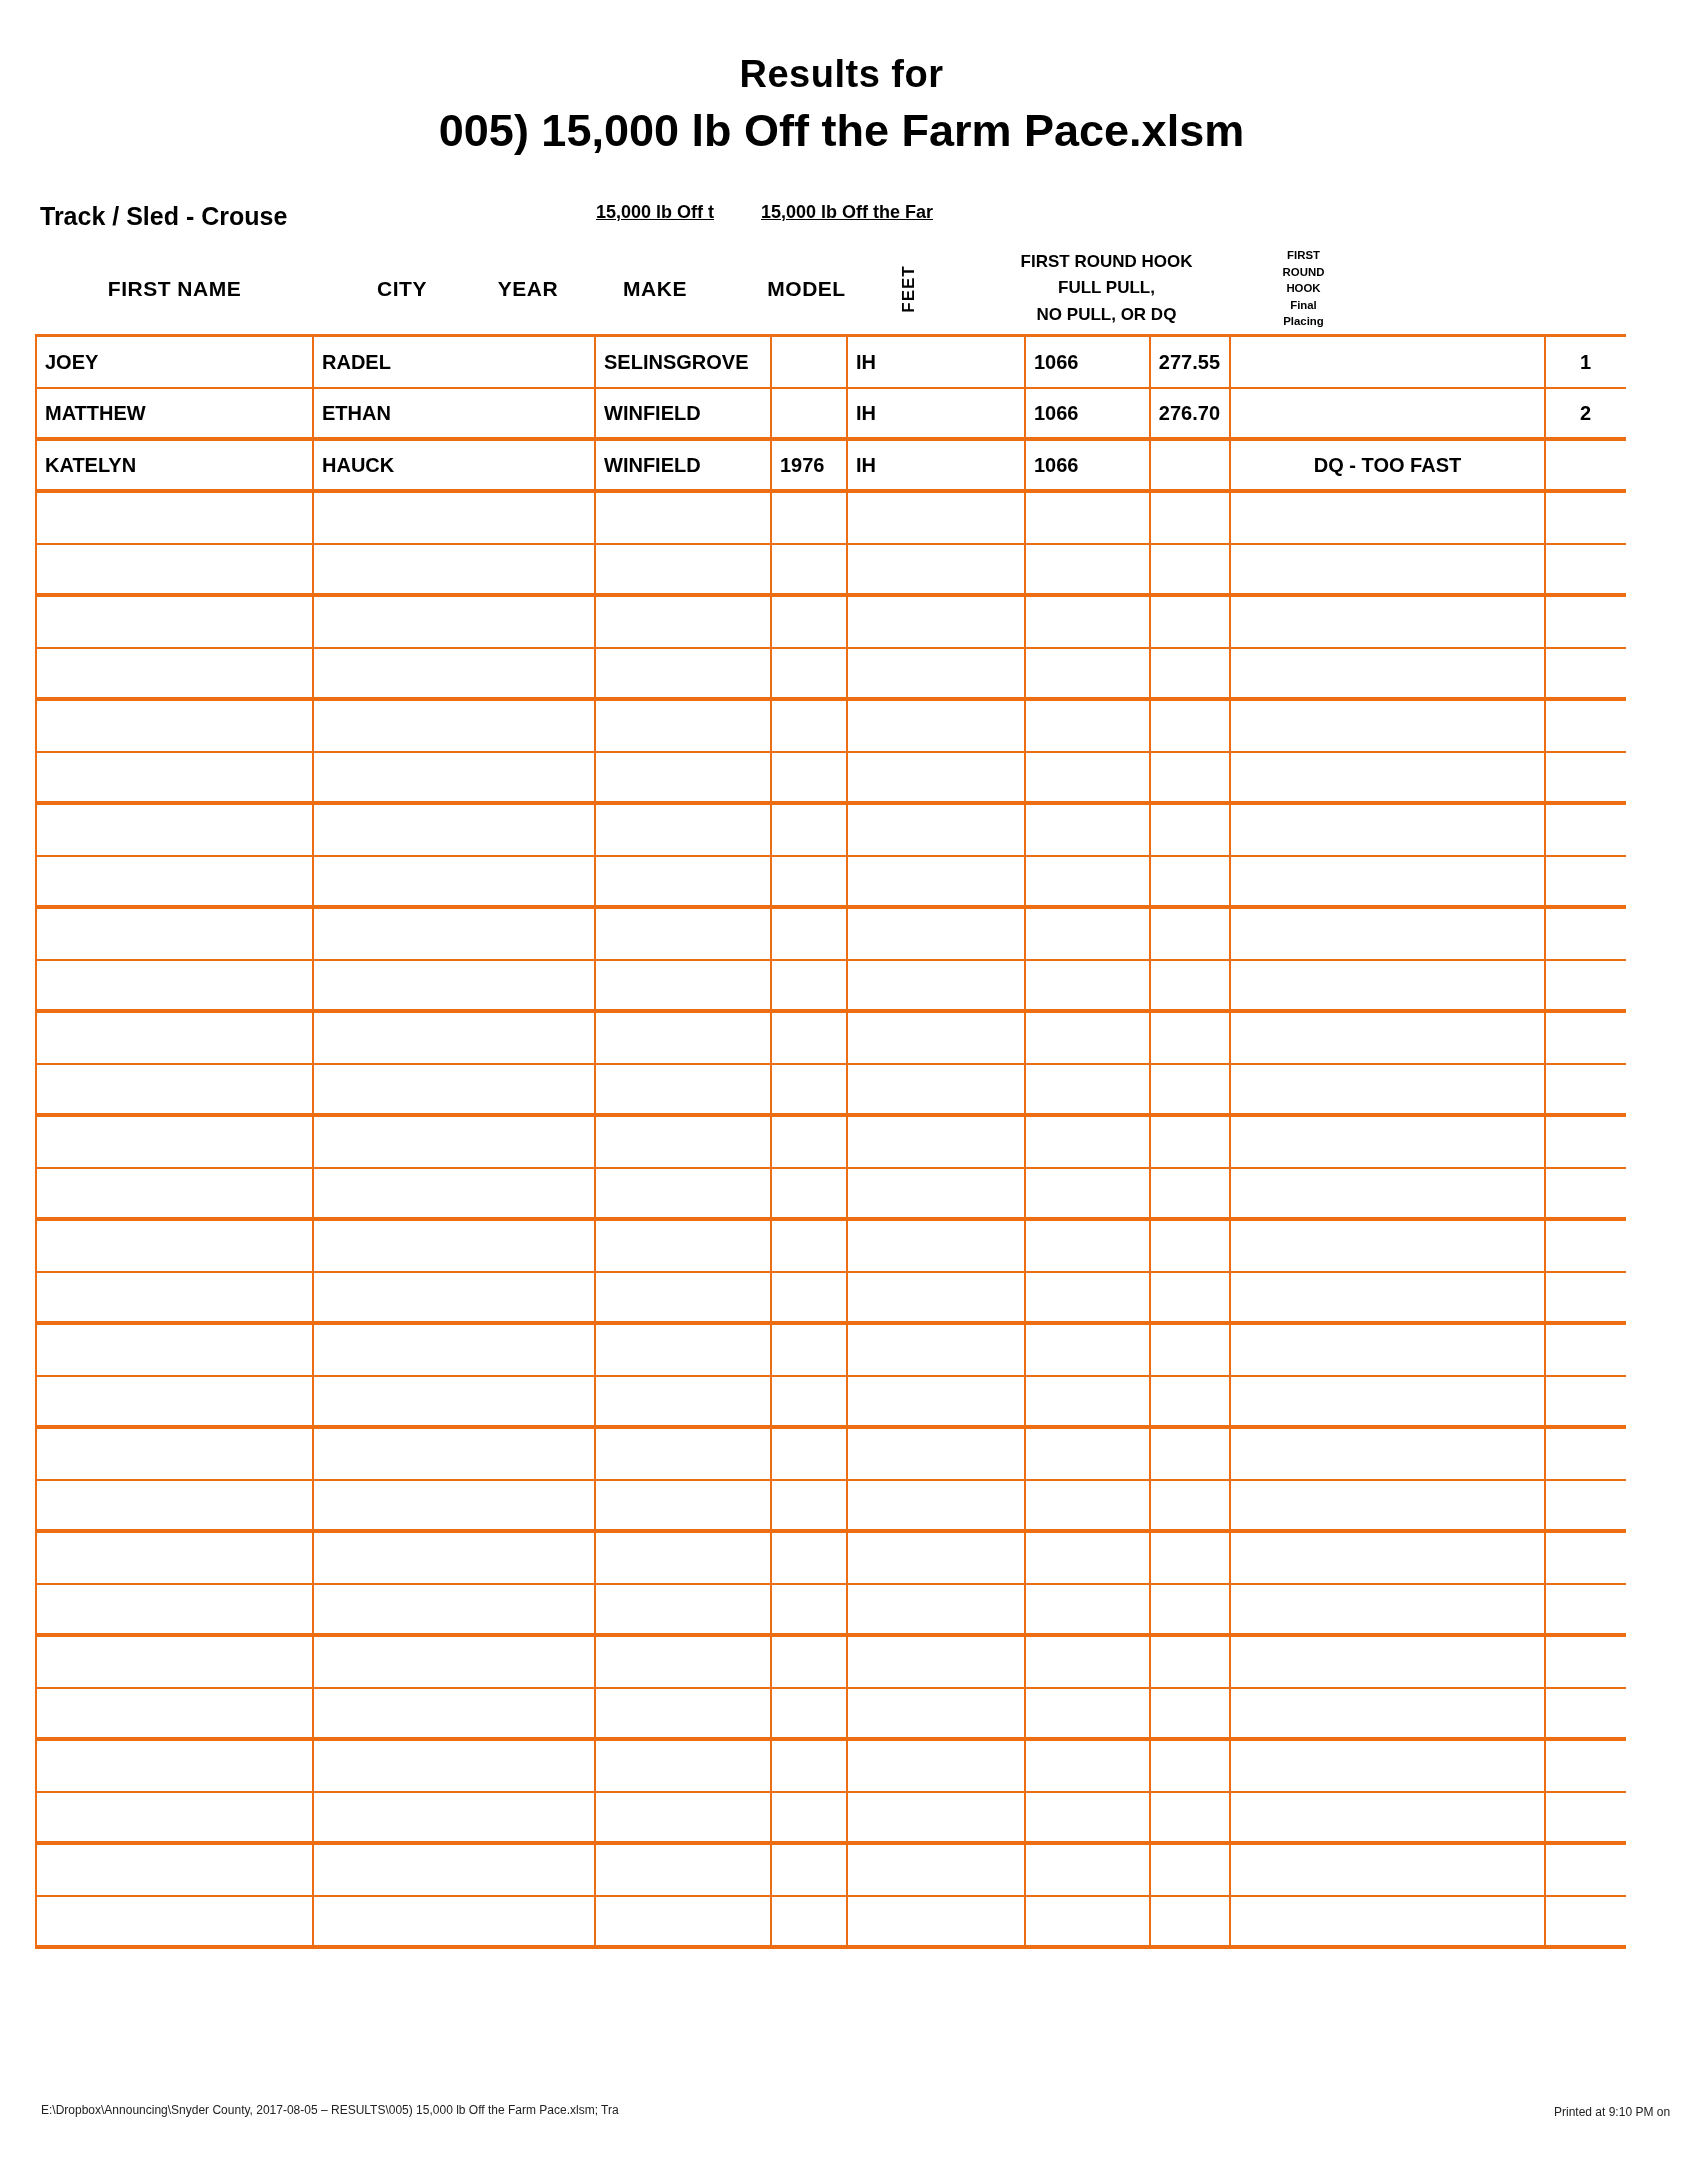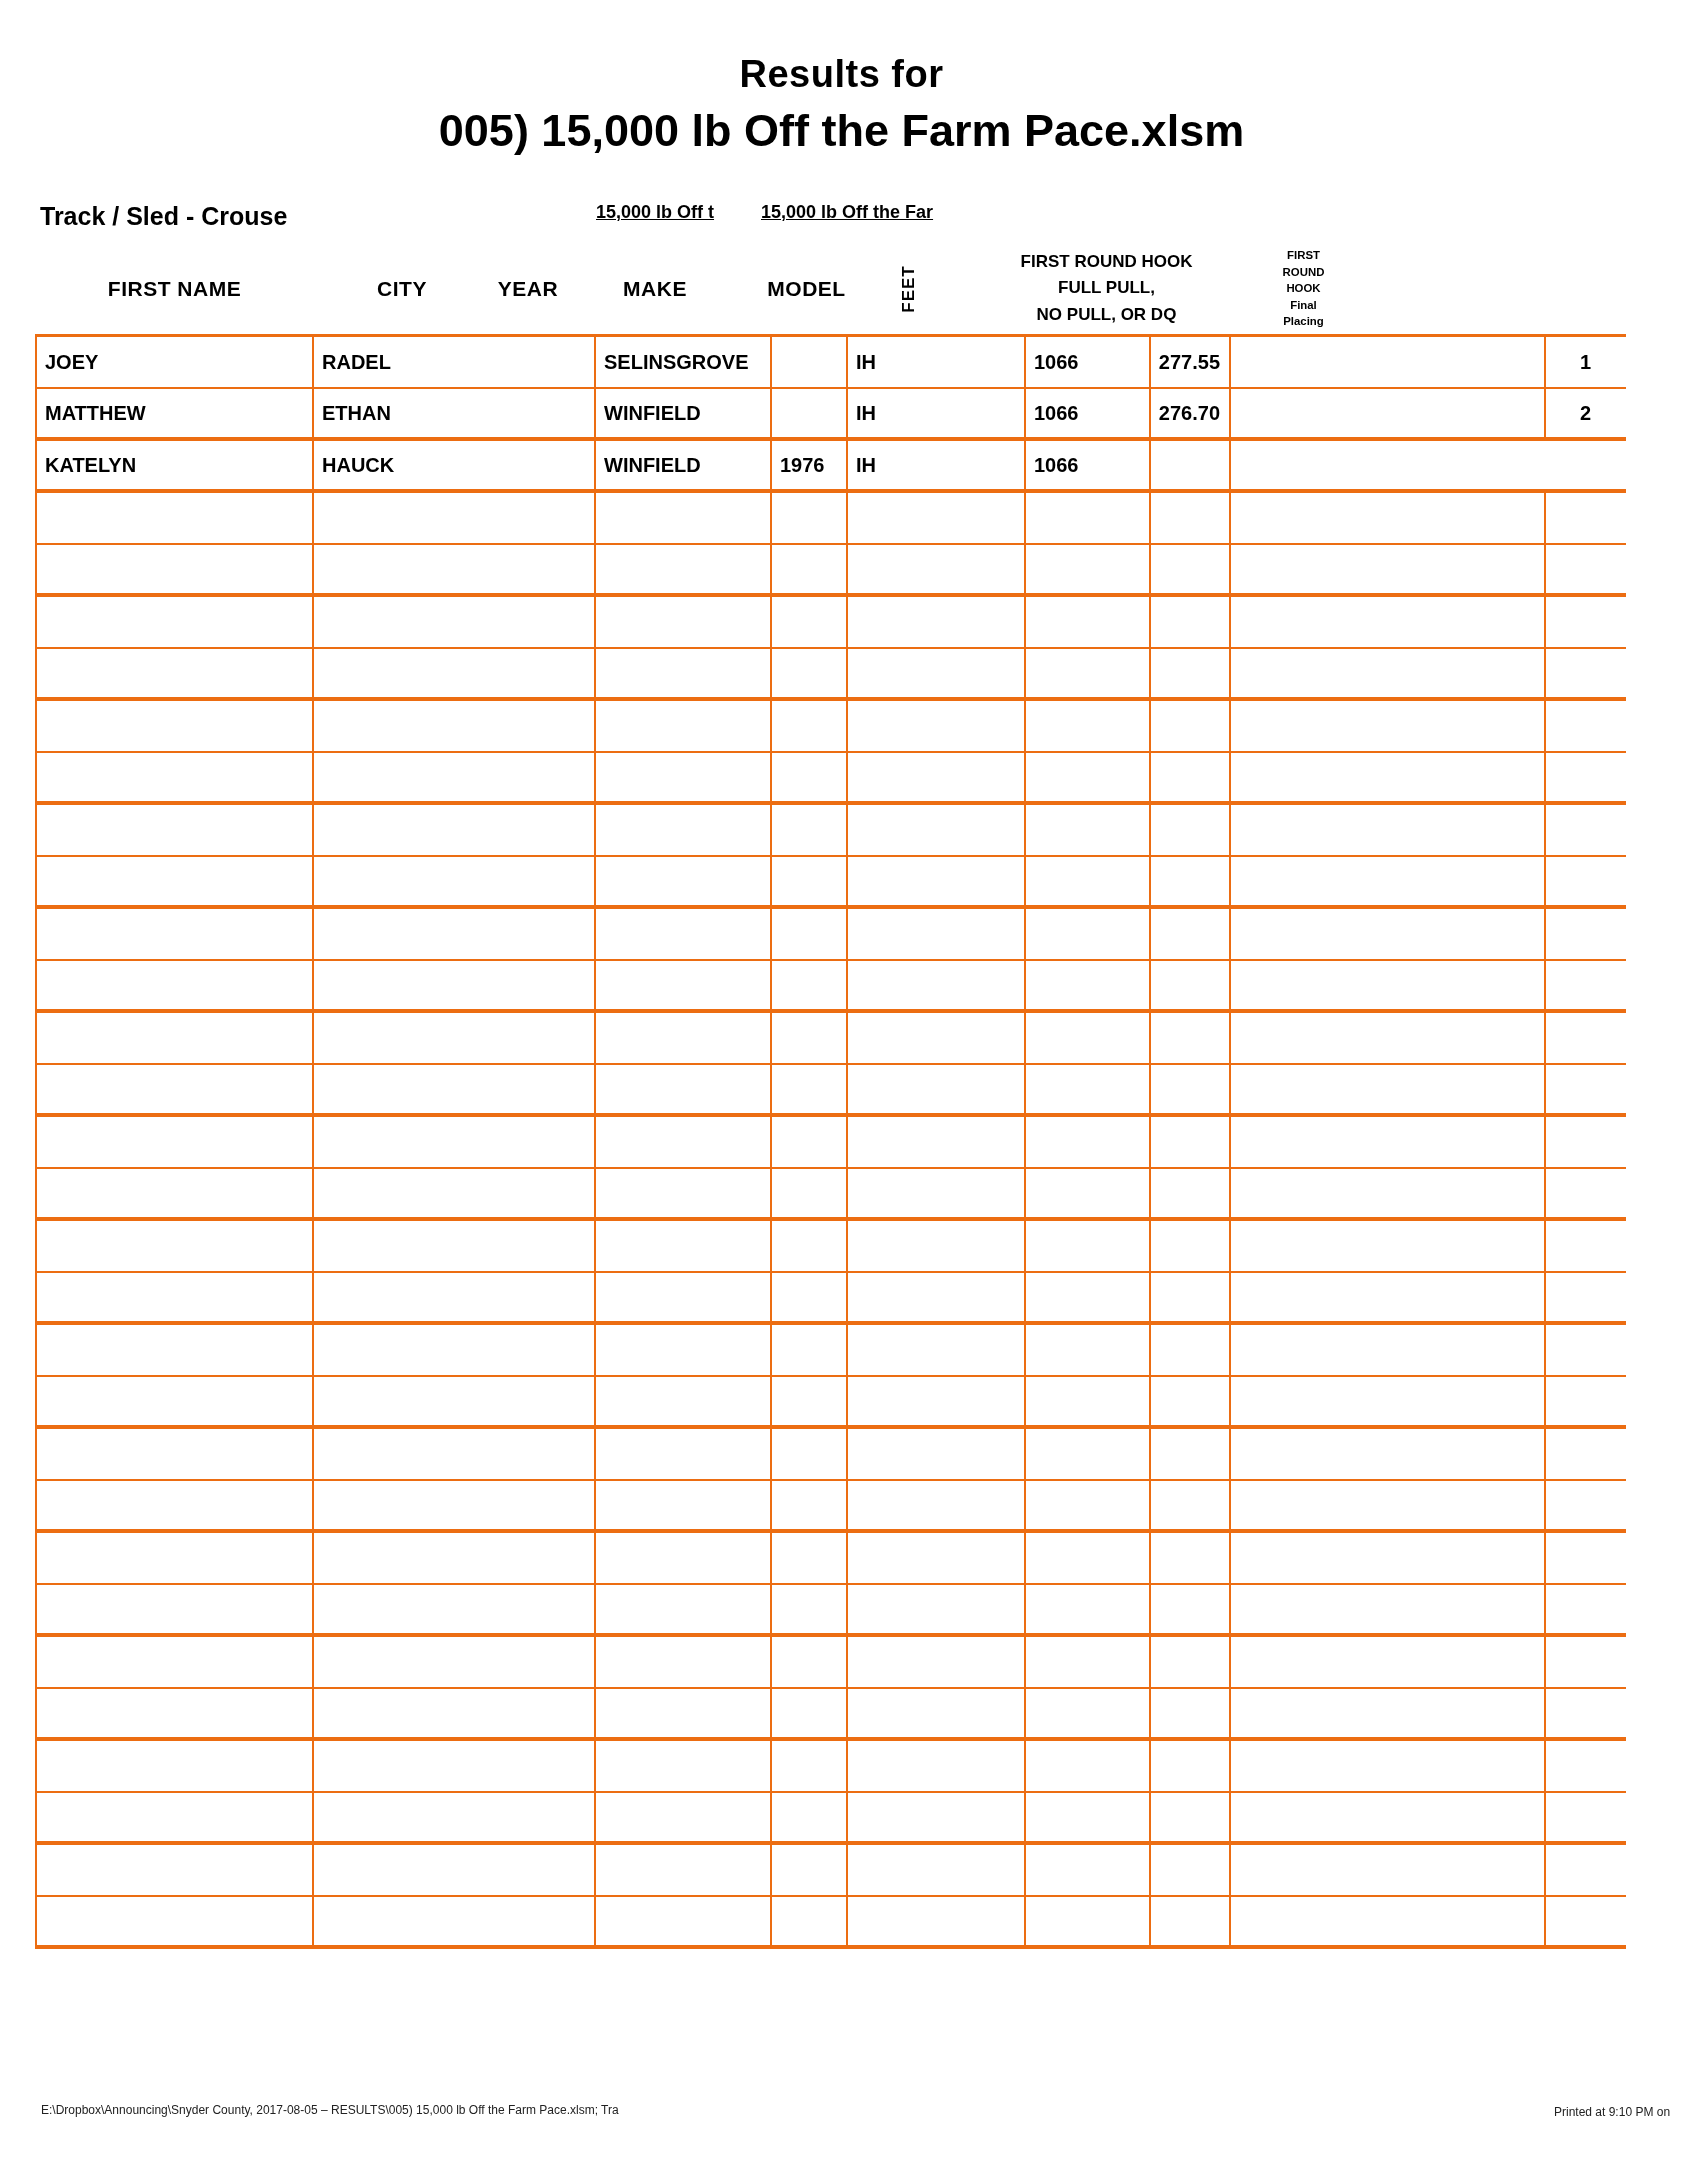--- a/index.html
+++ b/index.html
@@ -96,20 +96,21 @@
         <div class="cell c8" style="width: 79px;">2</div>
       </div>
       <div class="trow thick">
         <div class="cell c0" style="width: 279px;">KATELYN</div>
         <div class="cell c1" style="width: 282px;">HAUCK</div>
         <div class="cell c2" style="width: 176px;">WINFIELD</div>
         <div class="cell c3" style="width: 76px;">1976</div>
         <div class="cell c4" style="width: 178px;">IH</div>
         <div class="cell c5" style="width: 125px;">1066</div>
         <div class="cell c6" style="width: 80px;"></div>
+        <div class="cell c7" style="width: 315px;">DQ - TOO FAST</div>
         <div class="cell c8" style="width: 79px;"></div>
       </div>
       <div class="trow">
         <div class="cell c0" style="width: 279px;"></div>
         <div class="cell c1" style="width: 282px;"></div>
         <div class="cell c2" style="width: 176px;"></div>
         <div class="cell c3" style="width: 76px;"></div>
         <div class="cell c4" style="width: 178px;"></div>
         <div class="cell c5" style="width: 125px;"></div>
         <div class="cell c6" style="width: 80px;"></div>

